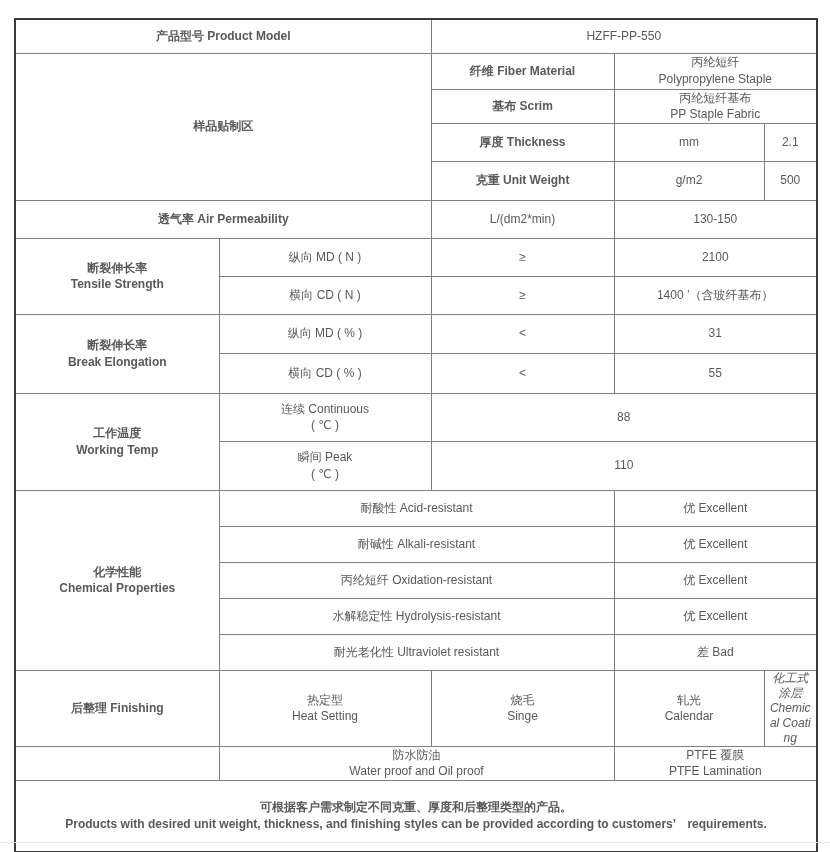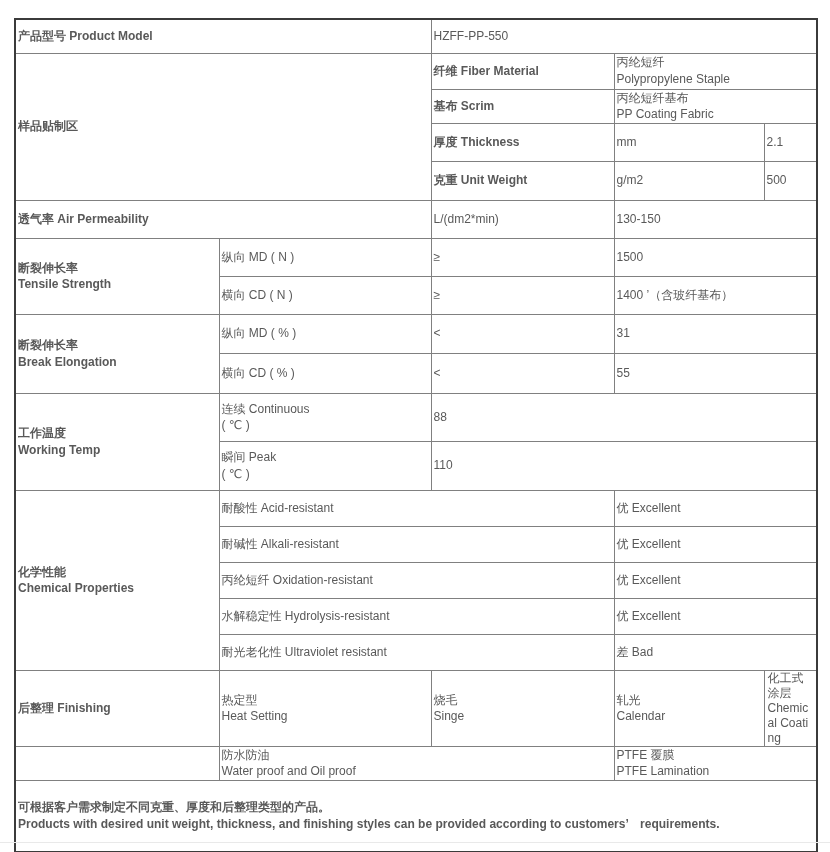--- a/index.html
+++ b/index.html
@@ -8,27 +8,27 @@
     font-family:"Liberation Sans","DejaVu Sans",sans-serif;
     color:#595959; overflow:hidden;
   }
   table.spec-table {
     position:absolute; left:14px; top:18px; width:802px;
     border-collapse:collapse; table-layout:fixed;
     border:2px solid #3b3b3b;
   }
   table.spec-table td {
     border:1px solid #808080;
-    text-align:left; vertical-align:middle;
+    text-align:center; vertical-align:middle;
     font-size:12px; line-height:1.38; padding:0 2px;
     overflow:hidden;
   }
   .b { font-weight:bold; }
   .op { font-size:11px; }
-  .breakall { word-break:break-all; padding:0 1px; line-height:1.25; }
+  .breakall { word-break:break-all; padding:0 1px; line-height:1.25;font-style:italic; }
   td.footer-cell {
     text-align:left; vertical-align:middle;
     padding:2px 3px; font-weight:bold; line-height:1.8;
   }
   .page-rule {
     position:absolute; left:0; top:842px; width:830px; height:1px;
     background:#e9e9e9;
   }
 </style>
 </head>
@@ -54,21 +54,21 @@
       <td class="b">纤维 Fiber Material</td>
       <td colspan="2">
         <div>丙纶短纤</div>
         <div>Polypropylene Staple</div>
       </td>
     </tr>
     <tr style="height:32px">
       <td class="b">基布 Scrim</td>
       <td colspan="2">
         <div>丙纶短纤基布</div>
-        <div>PP Coating Fabric</div>
+        <div>PP Staple Fabric</div>
       </td>
     </tr>
     <tr style="height:38px">
       <td class="b">厚度 Thickness</td>
       <td>mm</td>
       <td>2.1</td>
     </tr>
     <tr style="height:39px">
       <td class="b">克重 Unit Weight</td>
       <td>g/m2</td>
@@ -81,21 +81,21 @@
       <td colspan="2">130-150</td>
     </tr>
 
     <tr style="height:38px">
       <td rowspan="2" class="b">
         <div>断裂伸长率</div>
         <div>Tensile Strength</div>
       </td>
       <td>纵向 MD ( N )</td>
       <td class="op">≥</td>
-      <td colspan="2">1500</td>
+      <td colspan="2">2100</td>
     </tr>
     <tr style="height:38px">
       <td>横向 CD ( N )</td>
       <td class="op">≥</td>
       <td colspan="2">1400 ’（含玻纤基布）</td>
     </tr>
 
     <tr style="height:39px">
       <td rowspan="2" class="b">
         <div>断裂伸长率</div>

